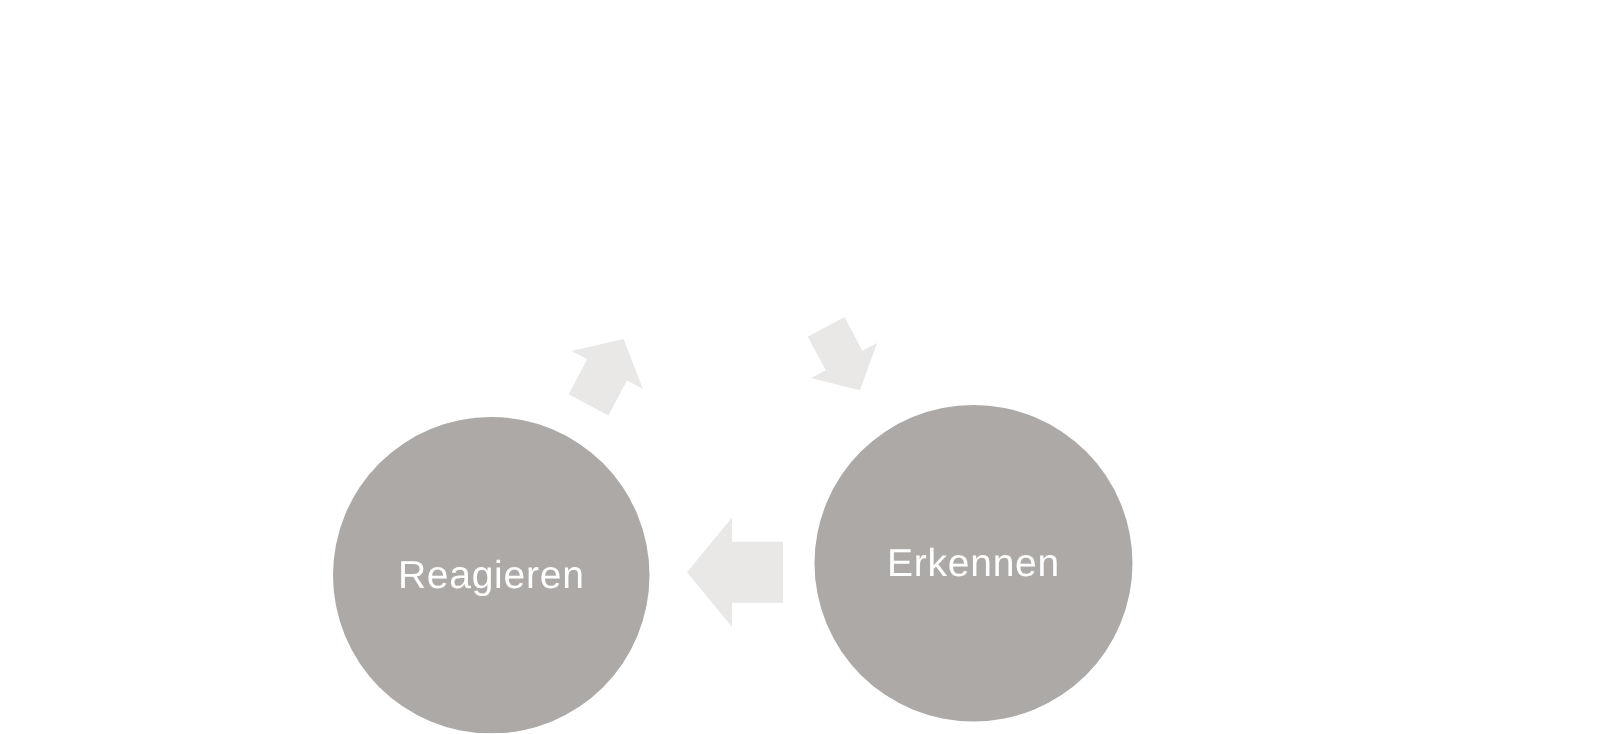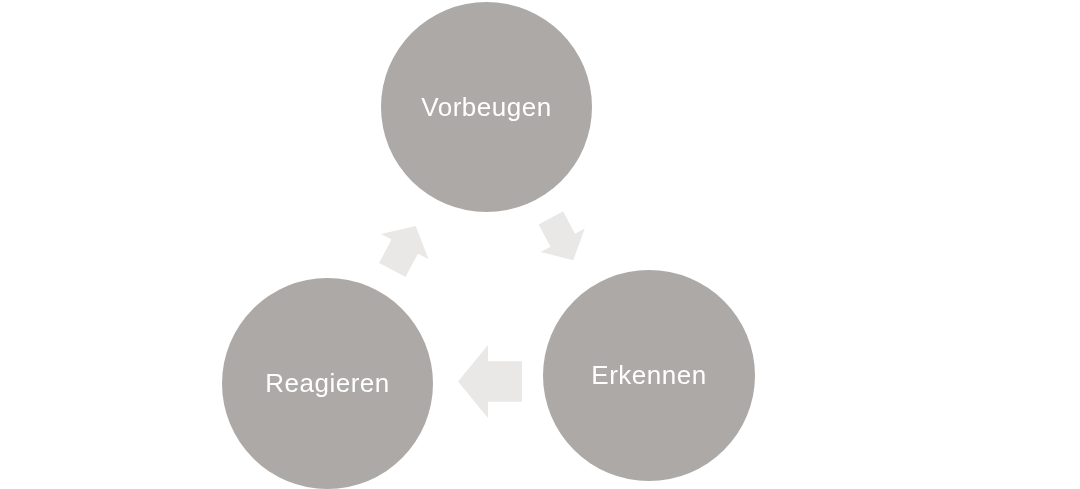--- a/index.html
+++ b/index.html
@@ -42,23 +42,20 @@
   .arrow polygon{fill:var(--arrow-fill);}
   .arrow-up-right   {left:379px; top:221px; width:50px; height:54px; transform:rotate(-62deg);}
   .arrow-down-right {left:538px; top:214px; width:48px; height:50px; transform:rotate(62deg);}
   .arrow-left       {left:458px; top:345px; width:64px; height:73px; transform:rotate(180deg);}
 </style>
 </head>
 <body>
 
 <div class="canvas">
 
-  <div class="node node-top">
-    <span class="label">Vorbeugen</span>
-  </div>
 
   <div class="node node-right">
     <span class="label">Erkennen</span>
   </div>
 
   <div class="node node-left">
     <span class="label">Reagieren</span>
   </div>
 
   <div class="arrow arrow-up-right">

